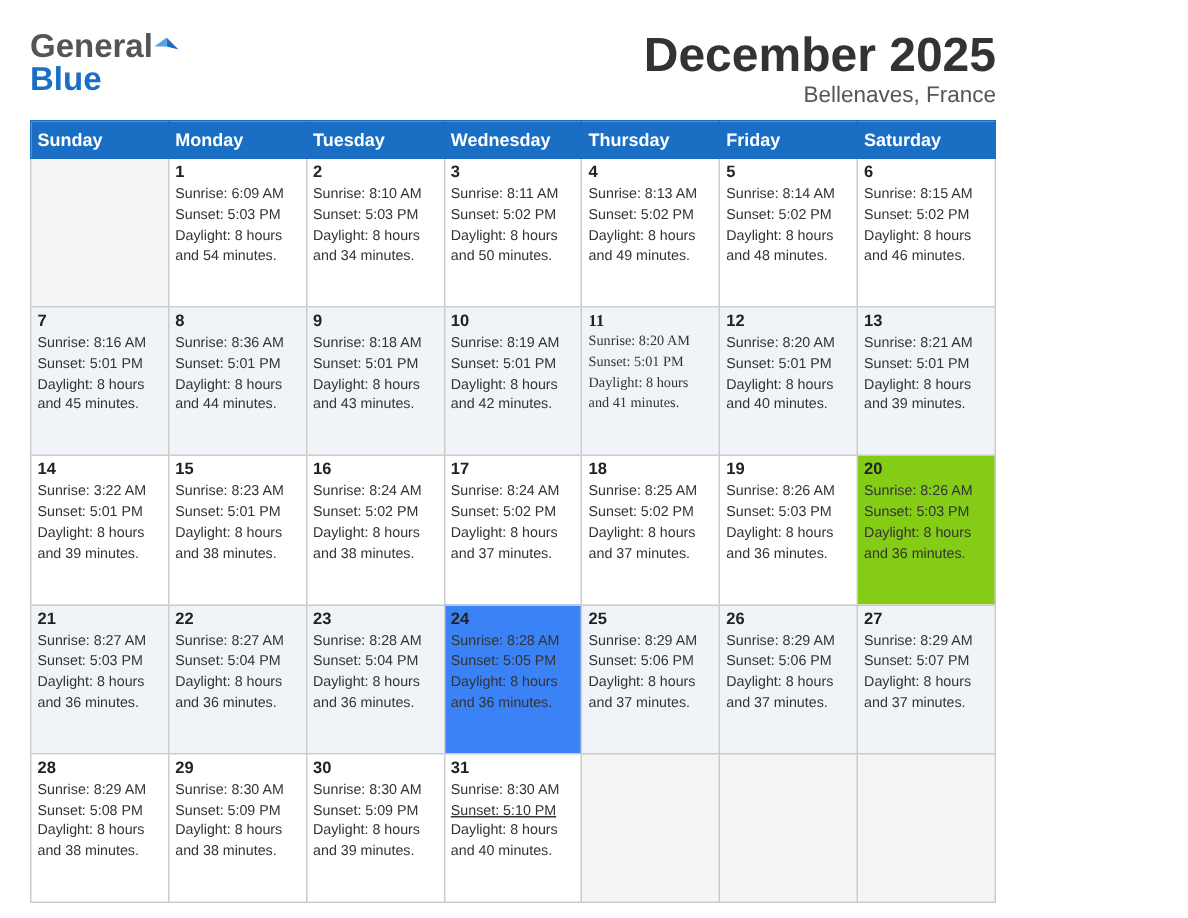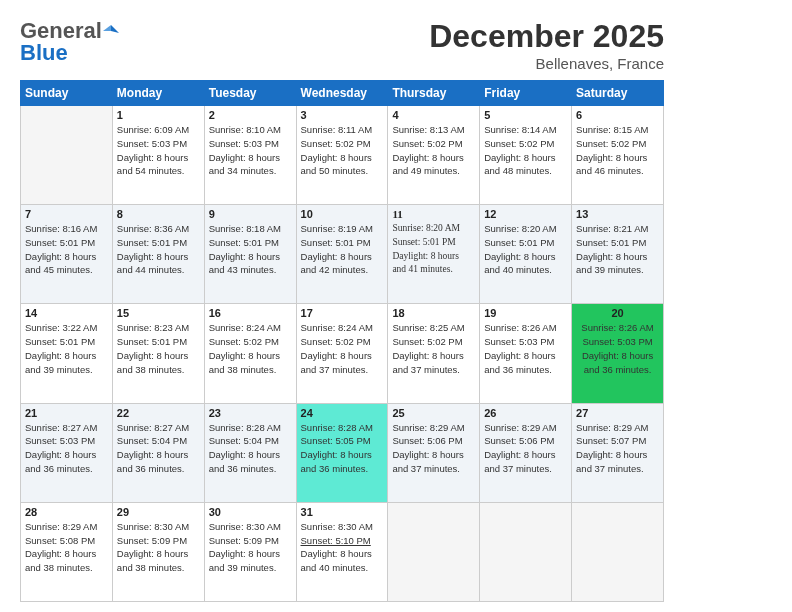--- a/index.html
+++ b/index.html
@@ -283,21 +283,21 @@
           </td>
           <td style="background: rgb(255, 255, 255);">
             <span class="day-num">19</span>
             <div class="cell-text">
               <span style="display: block;">Sunrise: 8:26 AM</span>
               <span style="display: block;">Sunset: 5:03 PM</span>
               <span style="display: block;">Daylight: 8 hours</span>
               <span style="display: block;">and 36 minutes.</span>
             </div>
           </td>
-          <td style="background: #22c55e; text-align: center;">
+          <td style="background: #84cc16;">
             <span class="day-num">20</span>
             <div class="cell-text">
               <span style="display: block;">Sunrise: 8:26 AM</span>
               <span style="display: block;">Sunset: 5:03 PM</span>
               <span style="display: block;">Daylight: 8 hours</span>
               <span style="display: block;">and 36 minutes.</span>
             </div>
           </td>
         </tr>
         <tr>
@@ -321,21 +321,21 @@
           </td>
           <td style="background: rgb(240, 244, 248);">
             <span class="day-num">23</span>
             <div class="cell-text">
               <span style="display: block;">Sunrise: 8:28 AM</span>
               <span style="display: block;">Sunset: 5:04 PM</span>
               <span style="display: block;">Daylight: 8 hours</span>
               <span style="display: block;">and 36 minutes.</span>
             </div>
           </td>
-          <td style="background: #5eead4;">
+          <td style="background: #3b82f6;">
             <span class="day-num">24</span>
             <div class="cell-text">
               <span style="display: block;">Sunrise: 8:28 AM</span>
               <span style="display: block;">Sunset: 5:05 PM</span>
               <span style="display: block;">Daylight: 8 hours</span>
               <span style="display: block;">and 36 minutes.</span>
             </div>
           </td>
           <td style="background: rgb(240, 244, 248);">
             <span class="day-num">25</span>

